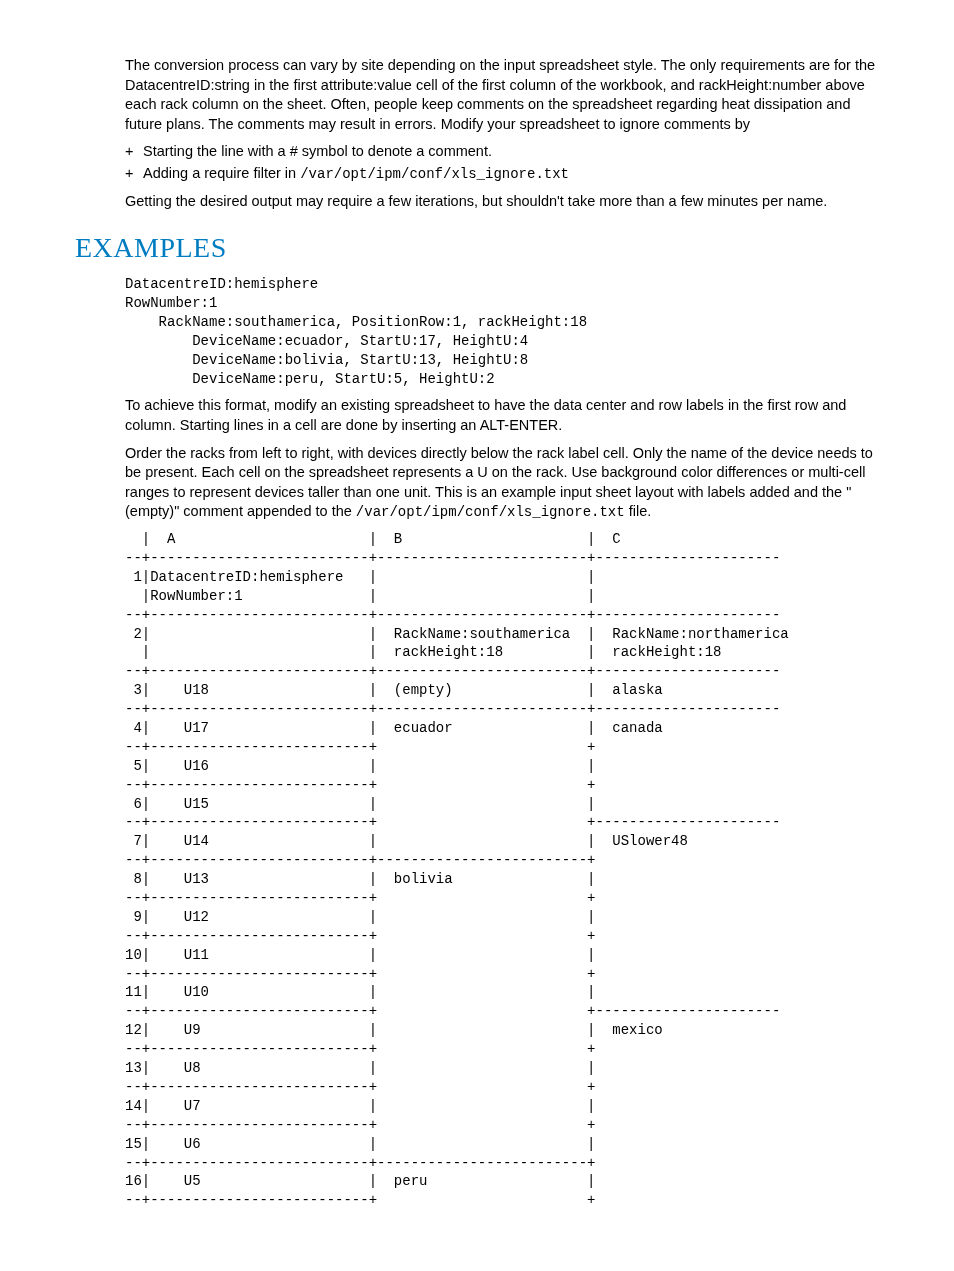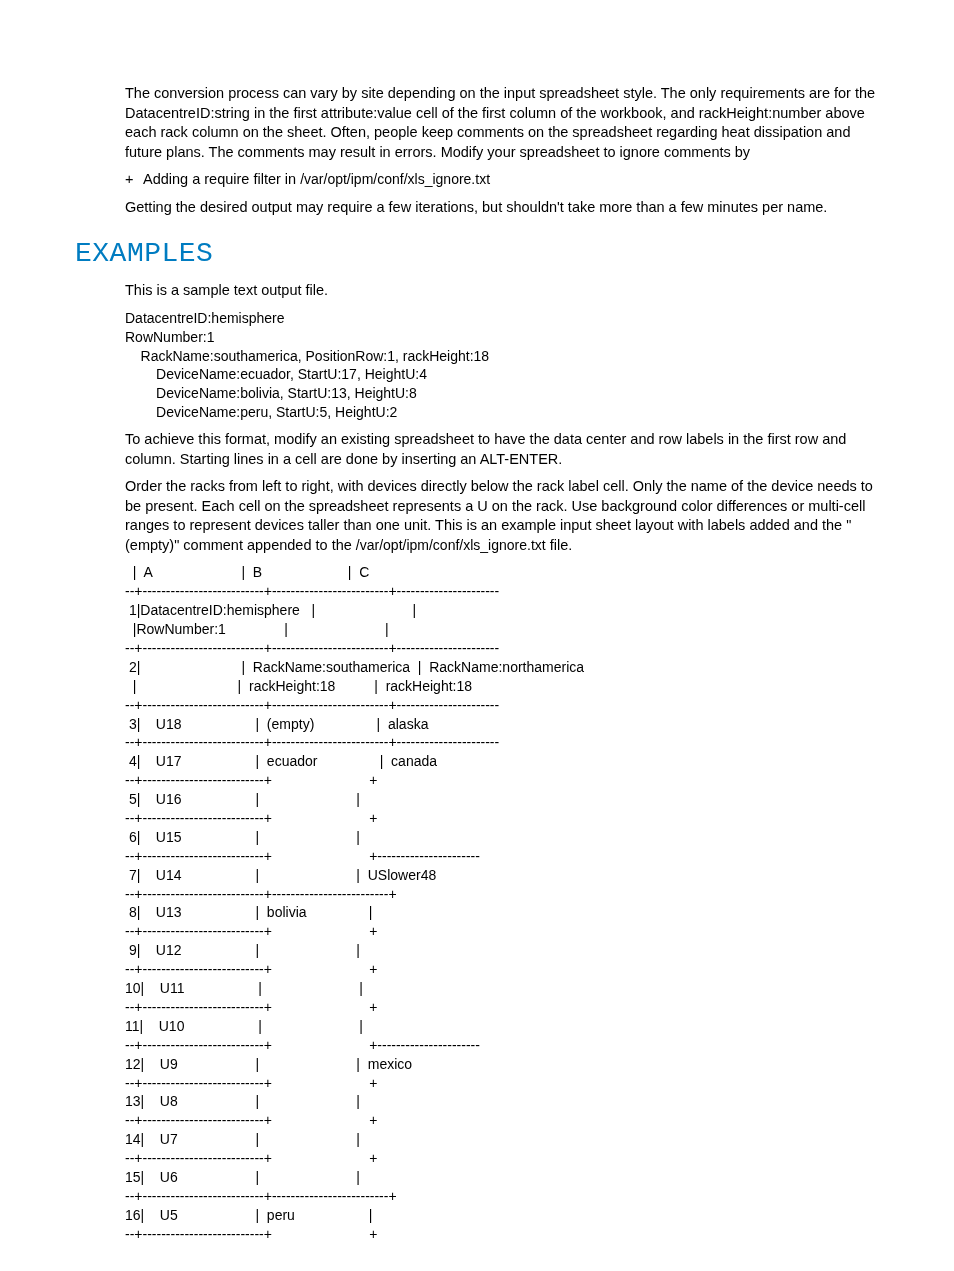--- a/index.html
+++ b/index.html
@@ -7,61 +7,61 @@
     font-family: Futura, "Century Gothic", "Trebuchet MS", Arial, sans-serif;
     font-size: 14.5px;
     line-height: 1.35;
     color: #000;
     background: #fff;
     margin: 0;
     padding: 56px 70px 40px 75px;
     width: 954px;
     box-sizing: border-box;
   }
-  .content { margin-left: 50px; margin-top: 28px; }
+  .content { margin-left: 50px; }
   p { margin: 0 0 8px 0; }
   .bullet-list { margin: 4px 0 8px 0; padding-left: 18px; }
   .bullet-list li { list-style: none; position: relative; margin-bottom: 2px; }
   .bullet-list li::before { content: "+"; position: absolute; left: -18px; }
   h2.section {
-    font-family: Liberation Mono, monospace;
+    font-family: Liberation Serif, serif;
     font-weight: 400;
     font-size: 28px;
     color: #007cc1;
     text-transform: uppercase;
     letter-spacing: 0.5px;
     margin: 18px 0 8px -50px;
   }
   code, .mono, pre {
-    font-family: Liberation Sans, sans-serif;
+    font-family: Liberation Mono, monospace;
     font-size: 14px;
   }
   pre {
     white-space: pre;
     margin: 6px 0 8px 0;
     line-height: 1.35;
   }
 </style>
 </head>
 <body>
 
 <div class="content">
   <p>The conversion process can vary by site depending on the input spreadsheet style. The only requirements are for the DatacentreID:string in the first attribute:value cell of the first column of the workbook, and rackHeight:number above each rack column on the sheet. Often, people keep comments on the spreadsheet regarding heat dissipation and future plans. The comments may result in errors. Modify your spreadsheet to ignore comments by</p>
 
   <ul class="bullet-list">
+    <li>Starting the line with a # symbol to denote a comment.</li>
     <li>
       <span>Adding a require filter in </span><code>/var/opt/ipm/conf/xls_ignore.txt</code>
     </li>
   </ul>
 
   <p>Getting the desired output may require a few iterations, but shouldn't take more than a few minutes per name.</p>
 
   <h2 class="section">Examples</h2>
 
-  <p>This is a sample text output file.</p>
 
   <pre>DatacentreID:hemisphere
 RowNumber:1
     RackName:southamerica, PositionRow:1, rackHeight:18
         DeviceName:ecuador, StartU:17, HeightU:4
         DeviceName:bolivia, StartU:13, HeightU:8
         DeviceName:peru, StartU:5, HeightU:2</pre>
 
   <p>To achieve this format, modify an existing spreadsheet to have the data center and row labels in the first row and column. Starting lines in a cell are done by inserting an ALT-ENTER.</p>
 

